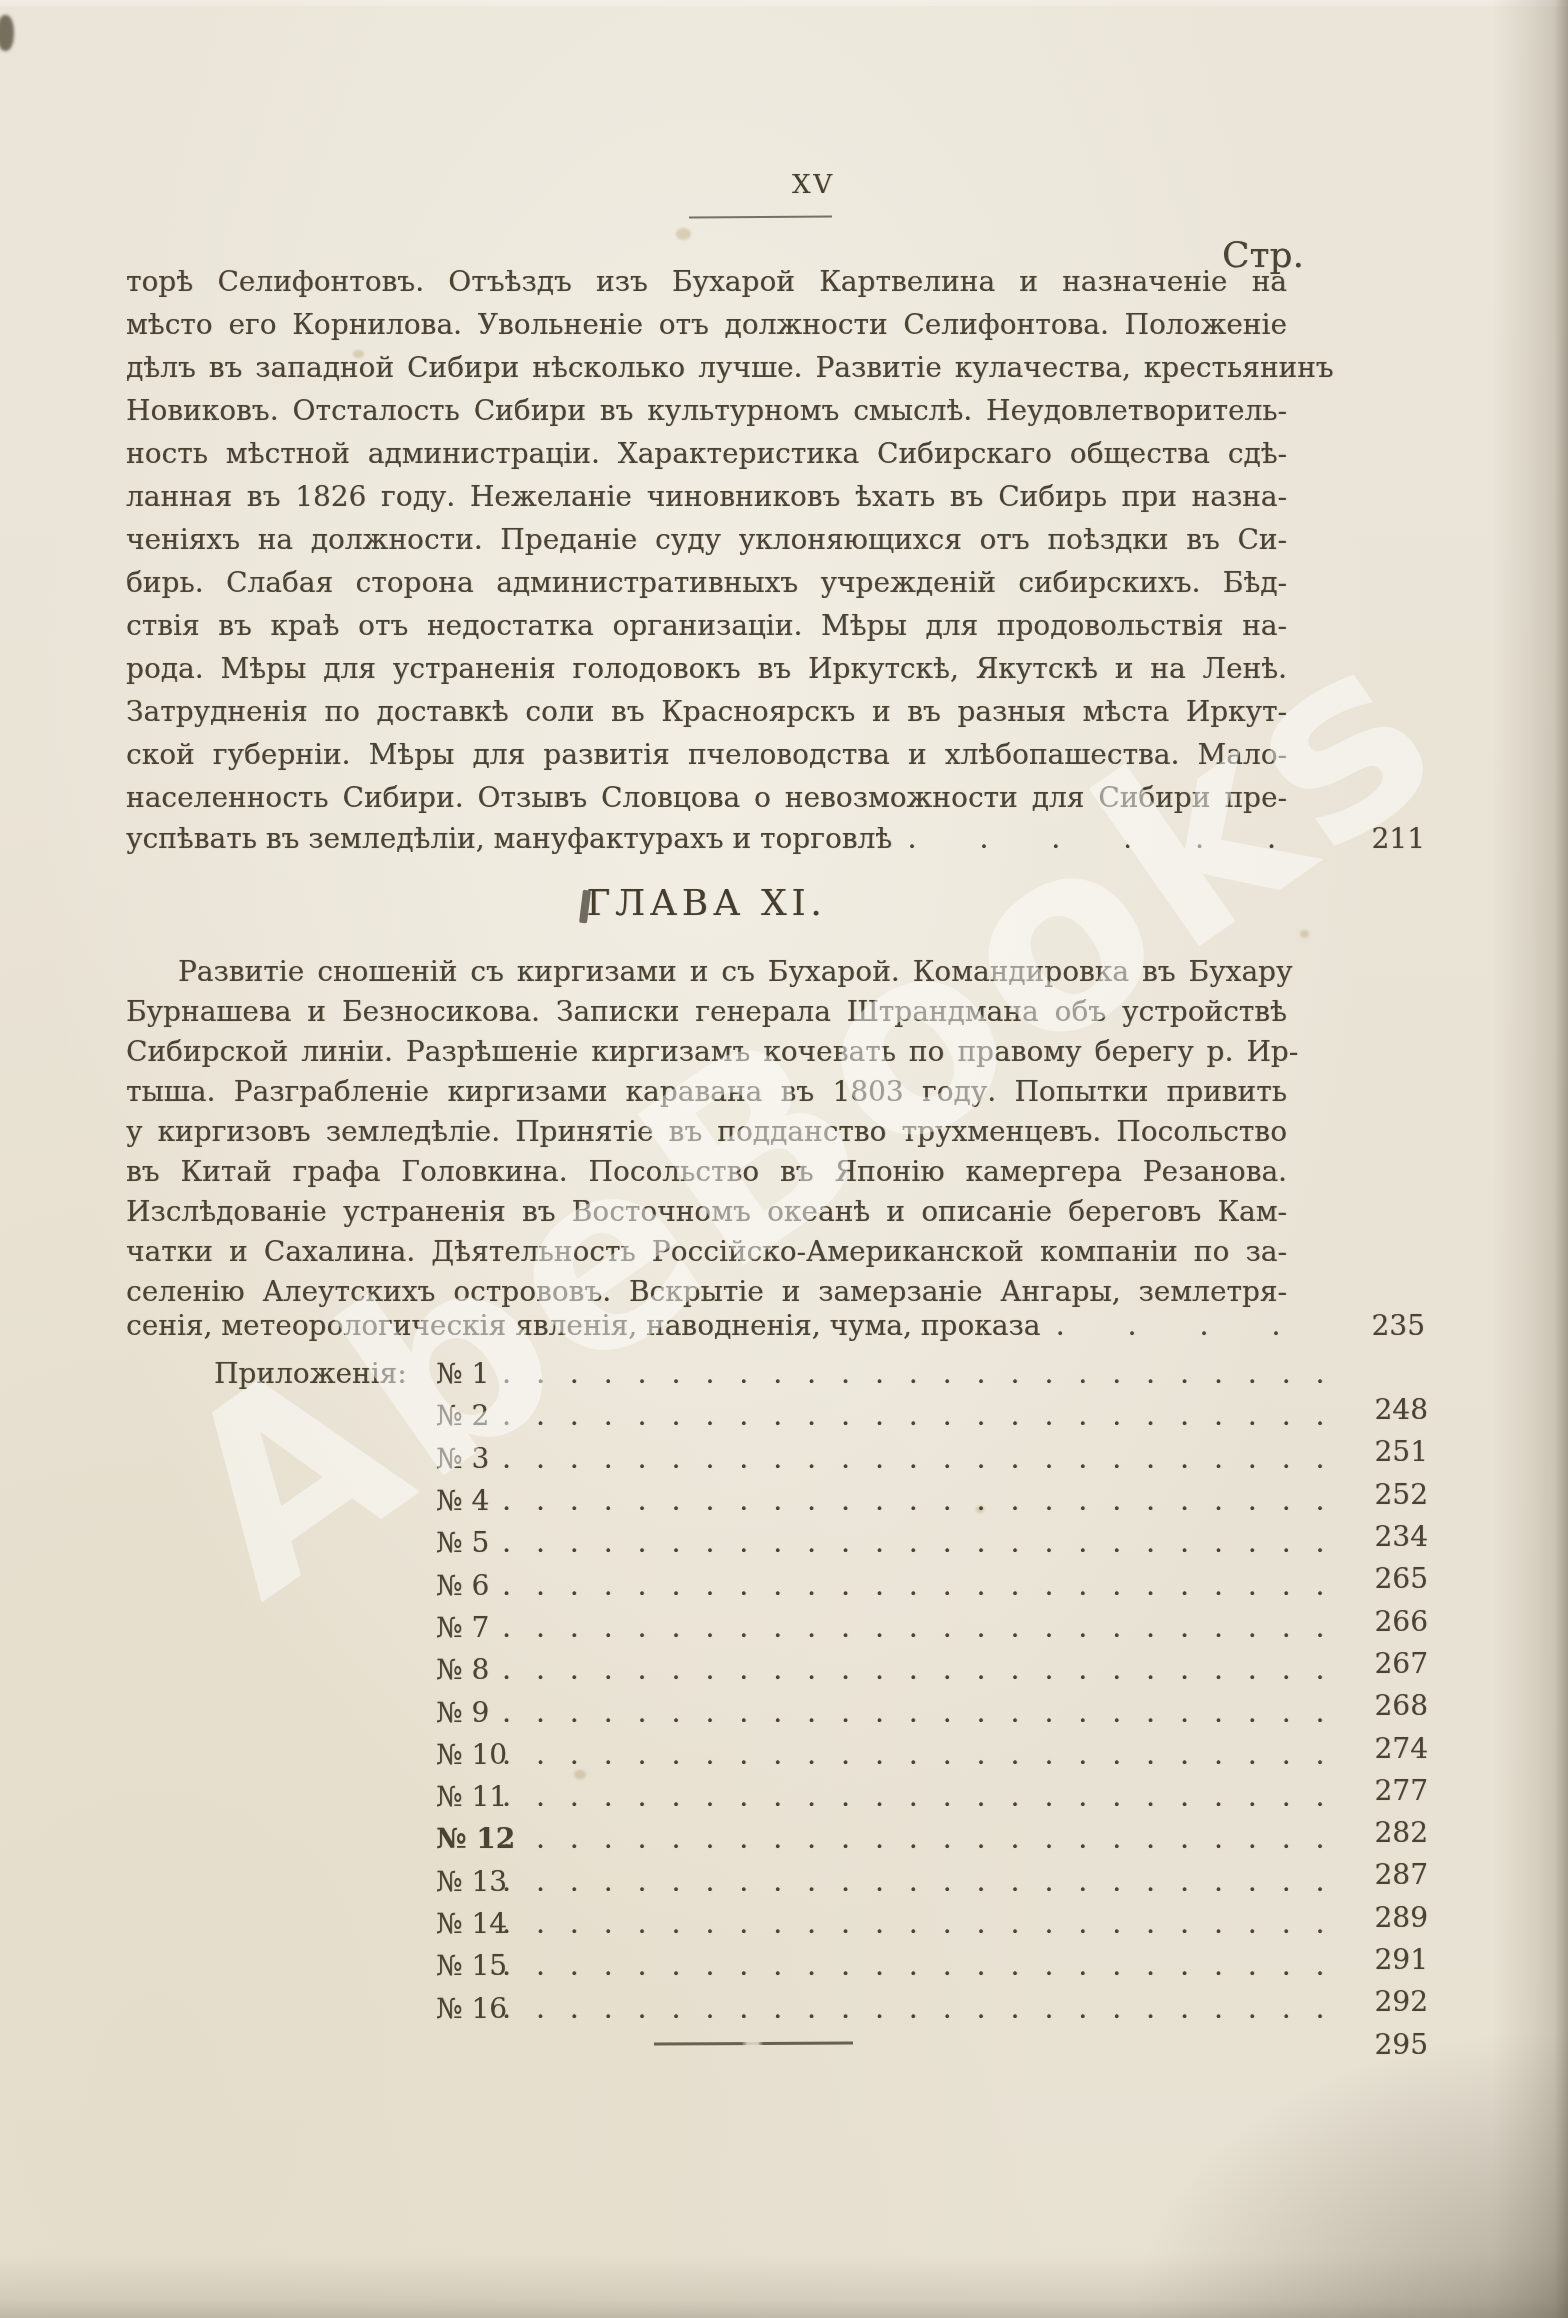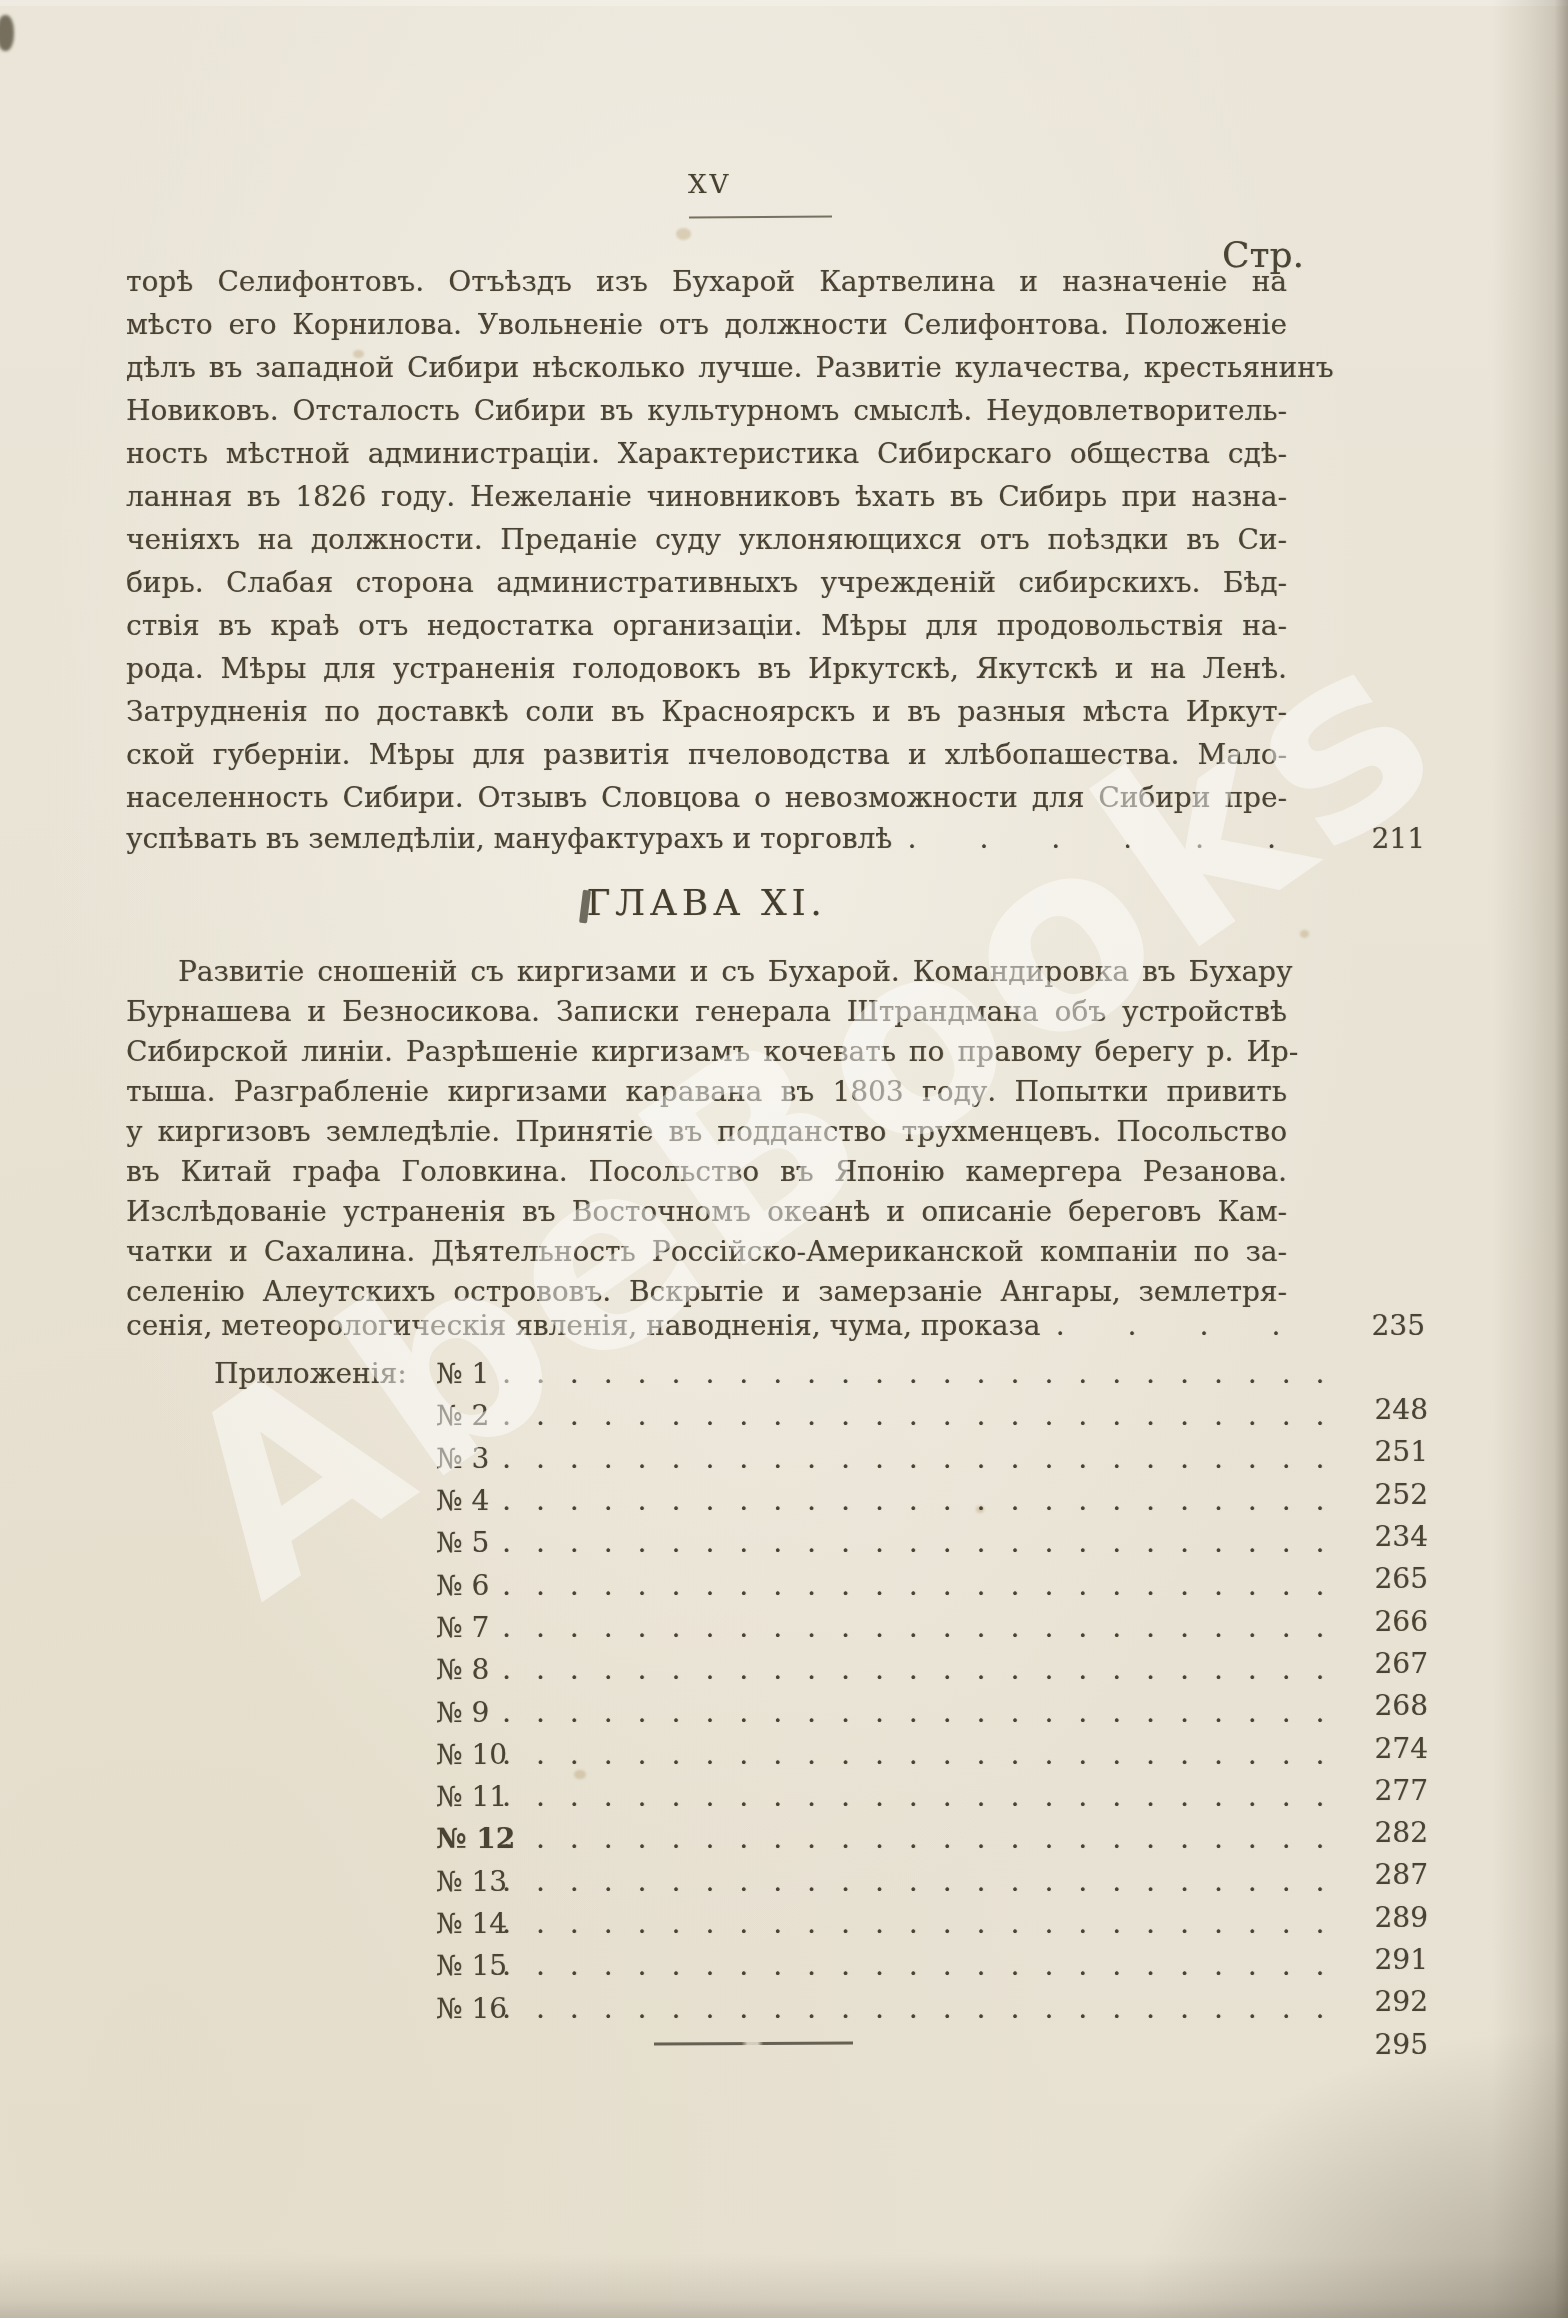--- a/index.html
+++ b/index.html
@@ -32,21 +32,21 @@
   .watermark{
     position:absolute;left:138px;top:1428px;
     transform:rotate(-35deg);transform-origin:0 0;
     font-family:"DejaVu Sans","Liberation Sans",sans-serif;
     font-weight:bold;font-size:253px;letter-spacing:5.9px;line-height:1;
     color:rgba(255,255,255,.48);white-space:nowrap;z-index:5;
     pointer-events:none;
   }
   
   .txt{text-shadow:0.4px 0.4px 0.8px rgba(62,54,38,.38);}
-  .folio{position:absolute;left:688px;top:169px;width:147px;text-align:left;
+  .folio{position:absolute;left:688px;top:169px;width:147px;text-align:right;
     font-size:26px;letter-spacing:2.9px;color:#47412f;}
   .folio-rule{position:absolute;left:689px;top:216px;width:143px;height:2.4px;
     background:#585240;opacity:.8;transform:rotate(-.4deg);}
   .colhdr{position:absolute;left:1222px;top:234px;width:106px;
     font-size:36px;color:#4a4434;}
   .block{position:absolute;left:126px;width:1161px;font-size:28px;word-spacing:4.1px;}
   .jline{height:43px;line-height:43px;text-align:justify;text-align-last:justify;white-space:nowrap;}
   .jline2{height:40px;line-height:40px;text-align:justify;text-align-last:justify;white-space:nowrap;}
   .lastline{position:absolute;left:126px;width:1299px;height:43px;font-size:28px;
     display:flex;align-items:flex-start;white-space:nowrap;}

